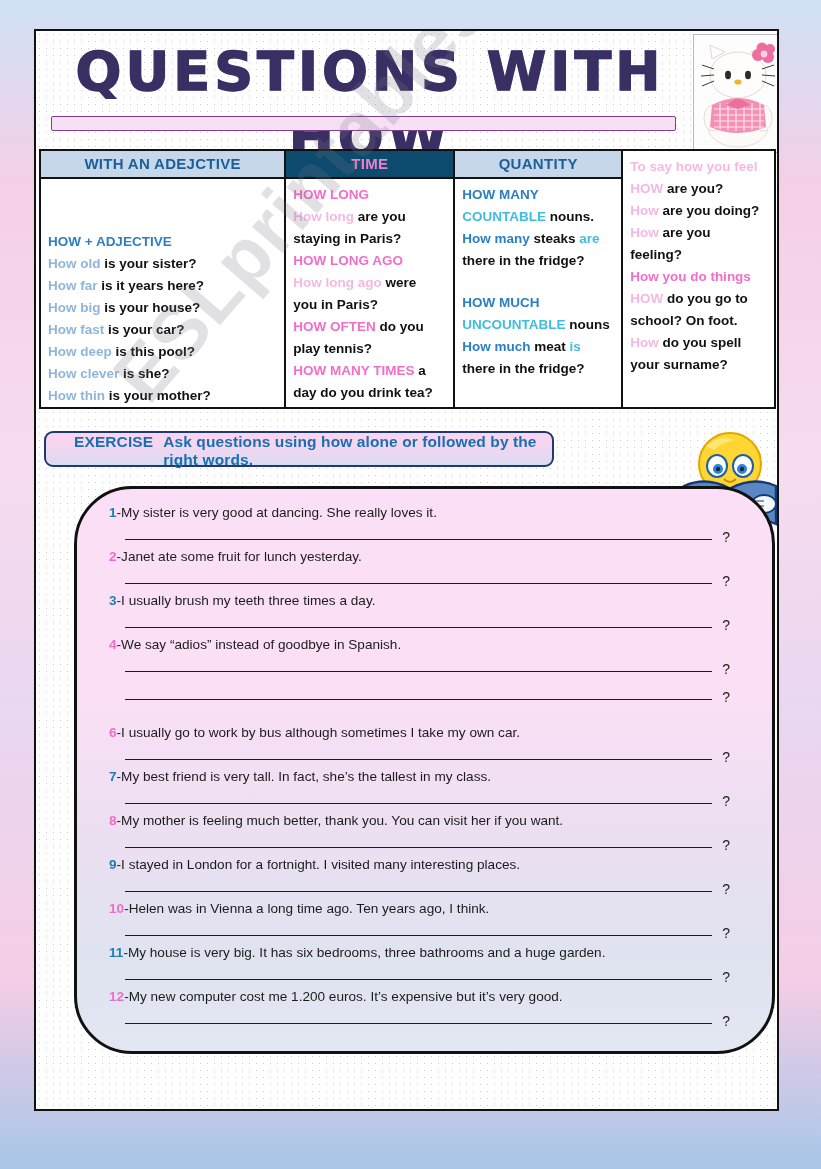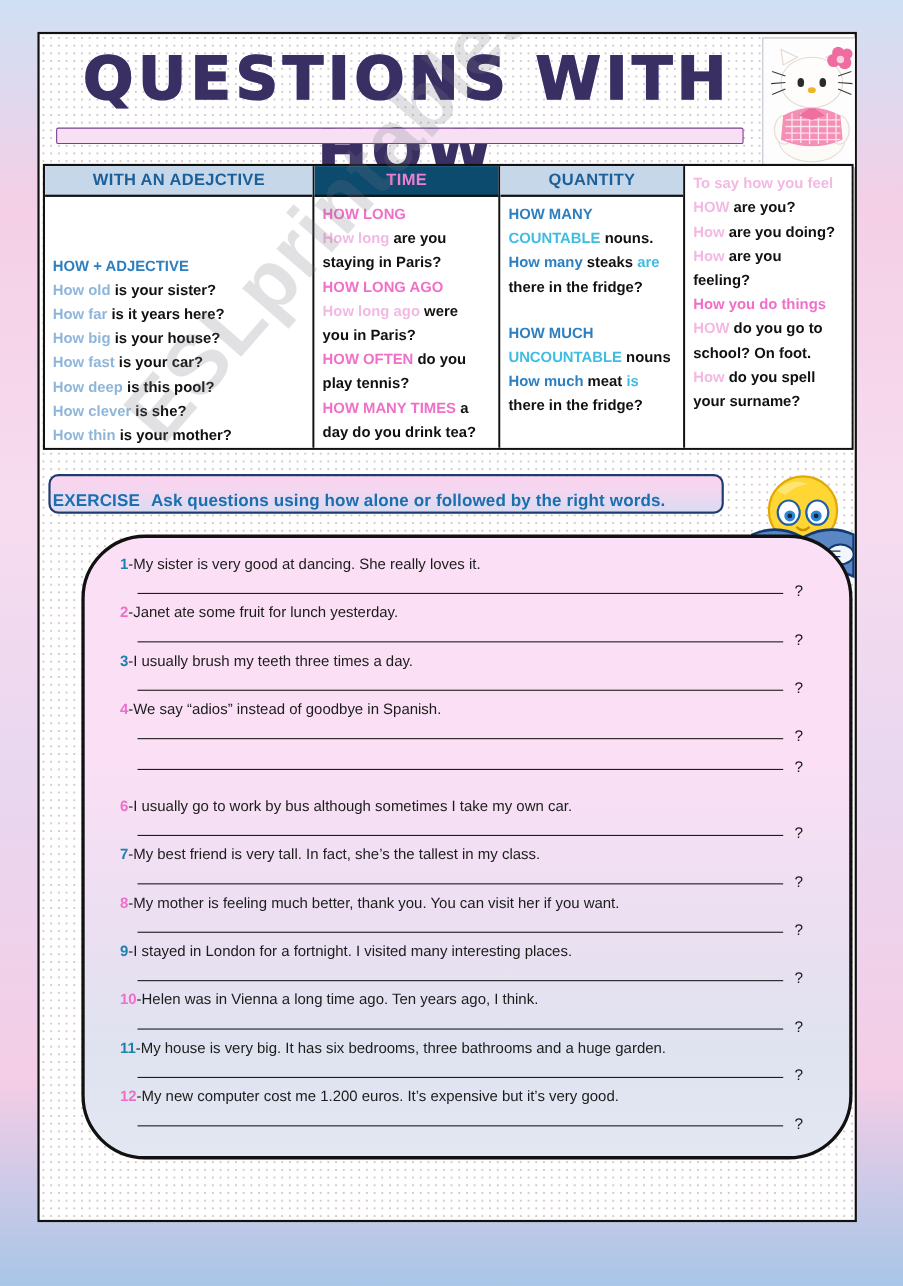--- a/index.html
+++ b/index.html
@@ -65,24 +65,24 @@
   .cbody{padding:5px 7px 0 7px;font-size:13.5px;line-height:22px;font-weight:bold;color:#111;}
   .cbody p{margin:0;}
   .bl{color:#2d7fc0;}          
   .bl-l{color:#8fb6da;}        
   .cy{color:#3fbde0;}          
   .pk{color:#f06fc8;}          
   .pk-l{color:#f3b9e2;}        
   .spacer{height:20px;}
   
   #ex-bar{
-    position:absolute;left:8px;top:400px;width:614px;height:36px;
+    position:absolute;left:8px;top:400px;width:510px;height:36px;
     background:linear-gradient(180deg,#fbd4ef 0%,#f4d6f0 40%,#d9dcf2 100%);
     border:2px solid #1f3a6e;border-radius:9px;box-sizing:border-box;
-    display:flex;align-items:flex-end;padding-left:2px;
+    display:flex;align-items:flex-start;padding-left:28px;
     color:#1a6fb0;font-weight:bold;font-size:15.5px;letter-spacing:0.1px;
   }
   #ex-bar .exword{margin-right:10px;}
   #reader{position:absolute;left:638px;top:395px;width:112px;height:105px;}
   
   #ex-box{
     position:absolute;left:38px;top:455px;width:701px;height:568px;
     border:3px solid #111;border-radius:58px;box-sizing:border-box;
     background:linear-gradient(180deg,#fbdff6 0%,#fadff5 38%,#ecdff2 62%,#dfe3f0 82%,#e3e7f2 100%);
     overflow:hidden;

